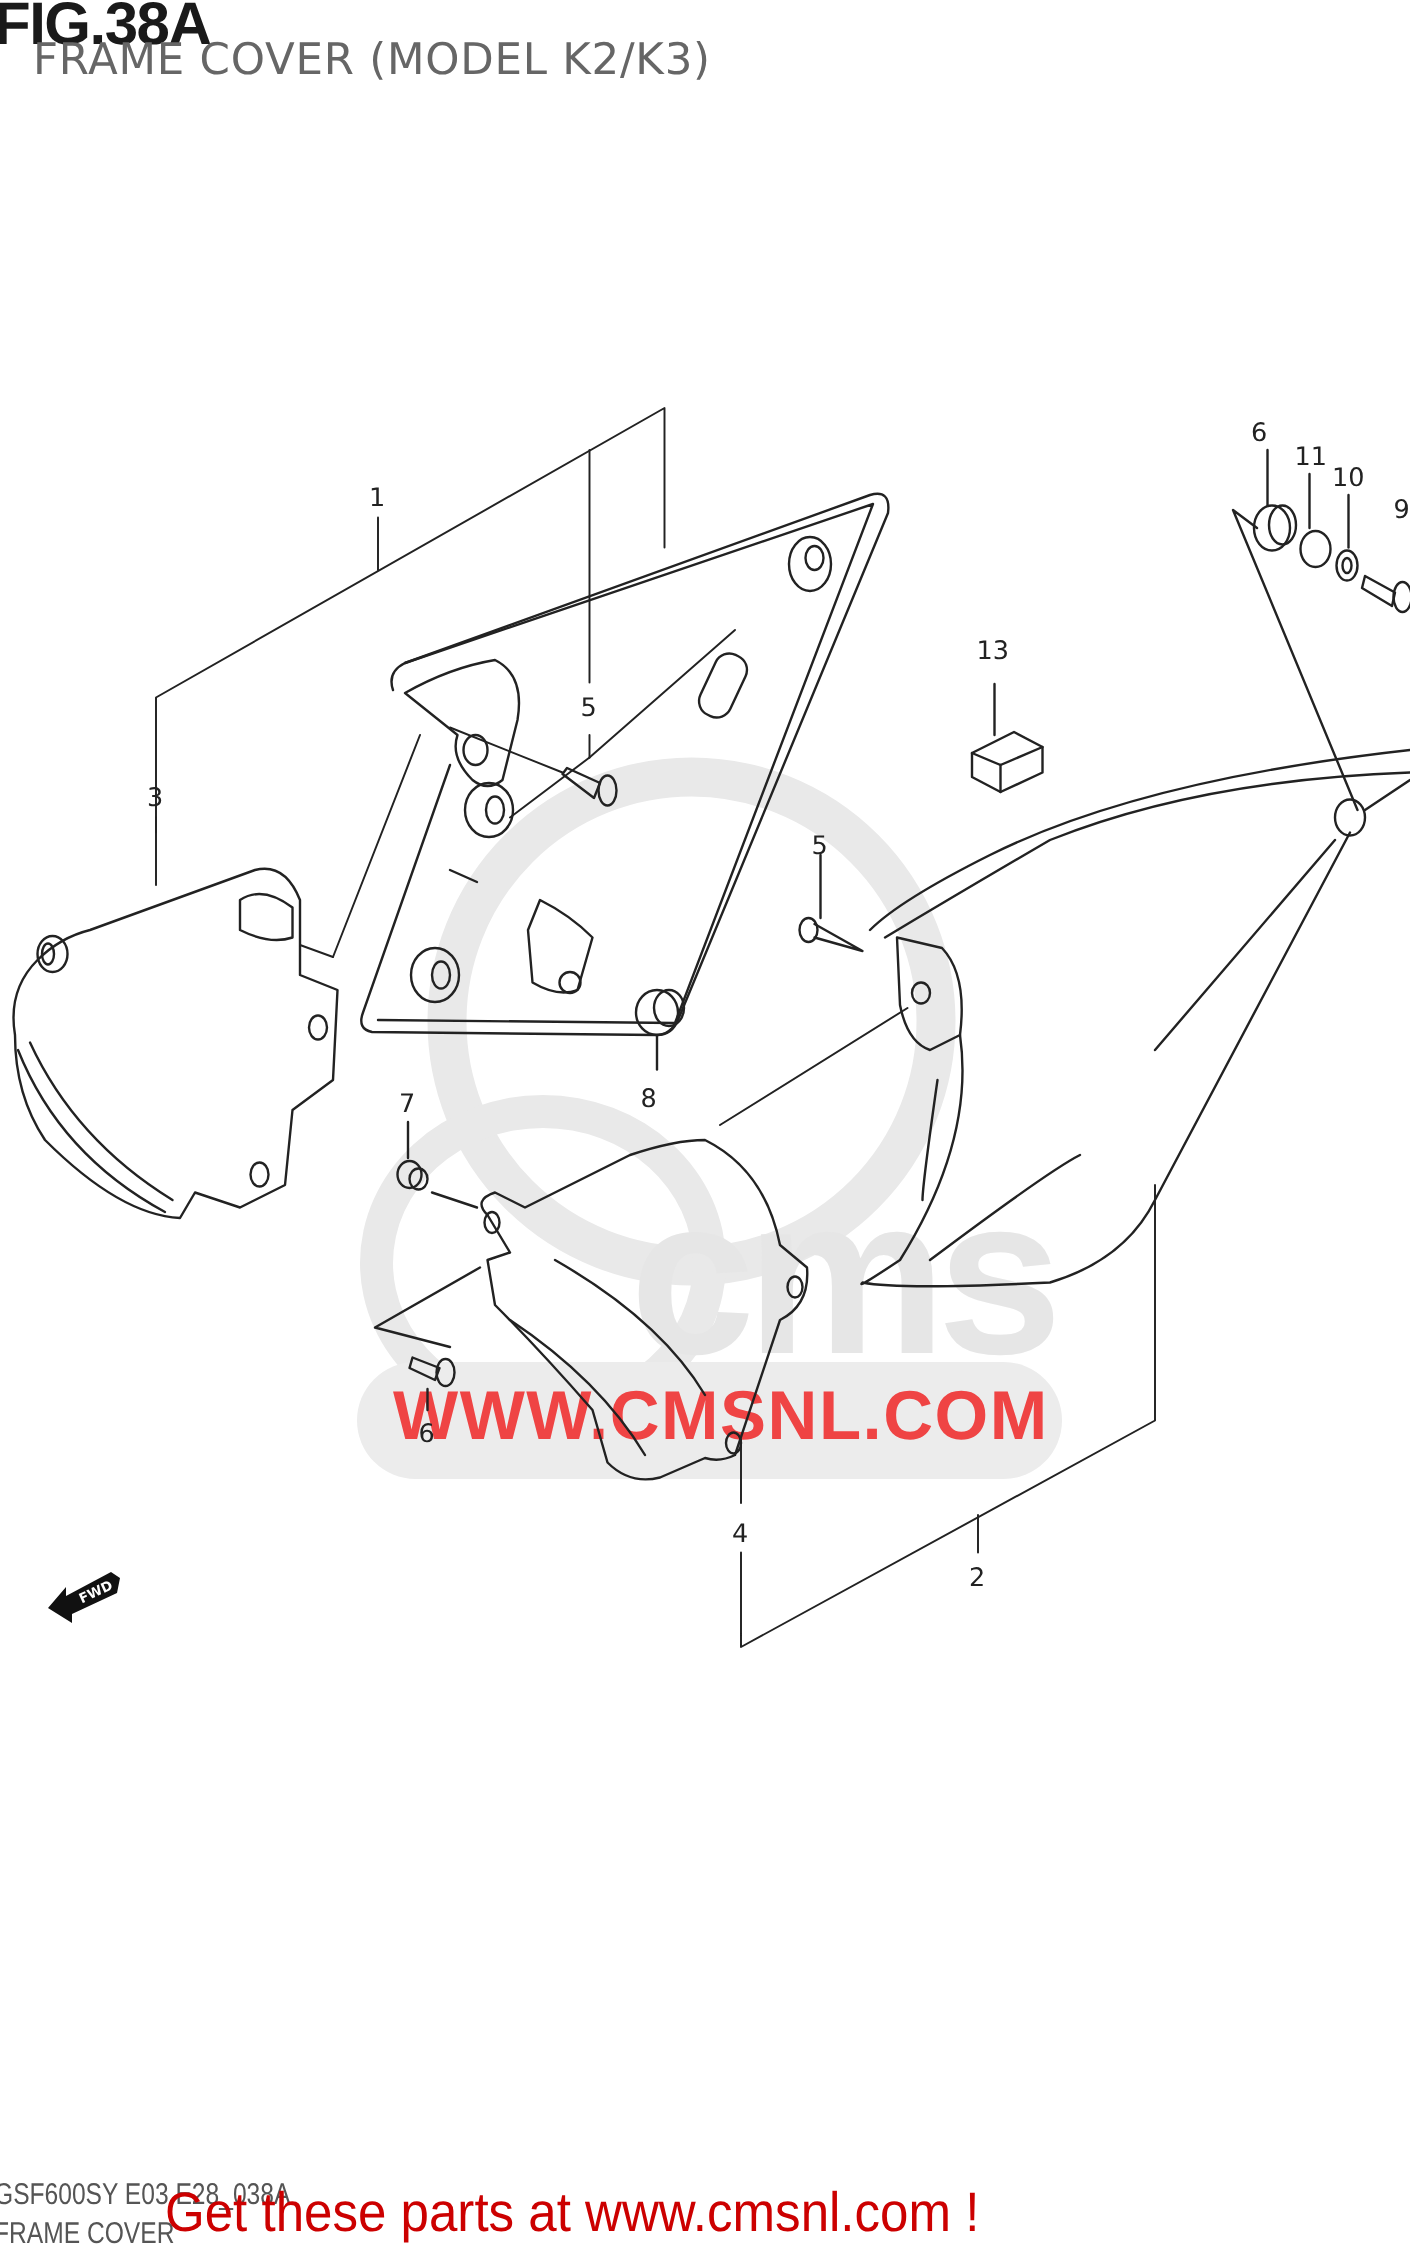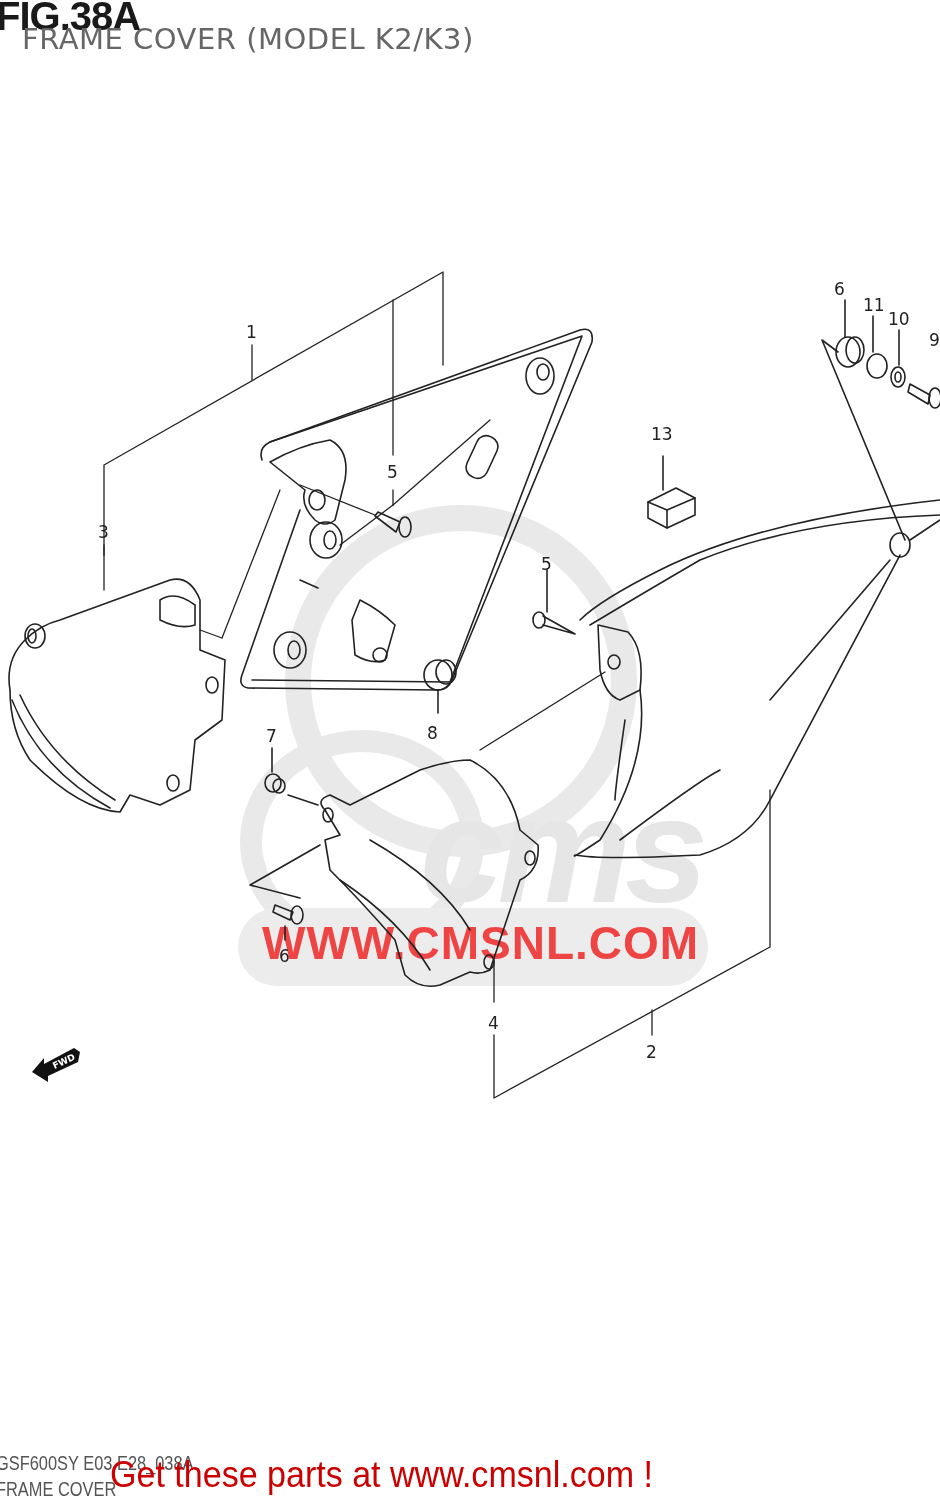--- a/index.html
+++ b/index.html
@@ -4,21 +4,21 @@
 <style>
   html, body { margin: 0; padding: 0; background: #ffffff; }
   body { width: 940px; height: 1500px; position: relative; overflow: hidden; font-family: "DejaVu Sans", sans-serif; }
   .fig-title { position: absolute; left: -4px; top: -6px; font-family: "Liberation Sans", sans-serif; font-weight: bold; font-size: 40px; color: #1a1a1a; letter-spacing: -1px; }
   .fig-subtitle { position: absolute; left: 22px; top: 22px; font-family: "DejaVu Sans", sans-serif; font-size: 29px; color: #666666; letter-spacing: 0.5px; }
   .diagram { position: absolute; left: 0; top: 0; width: 940px; height: 1500px; }
   .label { position: absolute; font-family: "DejaVu Sans", sans-serif; font-size: 17px; color: #222222; }
   .wm-ring { position: absolute; border: 26px solid #e9e9e9; border-radius: 50%; }
   .wm-banner { position: absolute; left: 238px; top: 908px; width: 470px; height: 78px; background: #ececec; border-radius: 40px; }
   .wm-url { position: absolute; left: 262px; top: 916px; font-family: "Liberation Sans", sans-serif; font-weight: bold; font-size: 46px; color: #ef4444; letter-spacing: 1px; }
-  .wm-cms { position: absolute; left: 420px; top: 775px; font-family: "Liberation Sans", sans-serif; font-weight: bold; font-size: 150px; color: #e6e6e6; letter-spacing: -6px; line-height: 1; font-style: italic; }
+  .wm-cms { position: absolute; left: 420px; top: 775px; font-family: "Liberation Sans", sans-serif; font-weight: bold; font-size: 150px; color: #e6e6e6; letter-spacing: -6px; line-height: 1; }
   .fwd { position: absolute; left: 30px; top: 1042px; }
   .footer-code { position: absolute; left: -4px; top: 1452px; font-family: "Liberation Sans", sans-serif; font-size: 20px; color: #555555; transform: scaleX(0.82); transform-origin: left; }
   .footer-name { position: absolute; left: -4px; top: 1478px; font-family: "Liberation Sans", sans-serif; font-size: 20px; color: #555555; transform: scaleX(0.82); transform-origin: left; }
   .promo { position: absolute; left: 110px; top: 1454px; font-family: "Liberation Sans", sans-serif; font-size: 37px; color: #cc0000; transform: scaleX(0.92); transform-origin: left; white-space: nowrap; }
 </style>
 </head>
 <body>
 
 <div>
   <div class="wm-ring" style="left:285px; top:505px; width:300px; height:300px;"></div>

